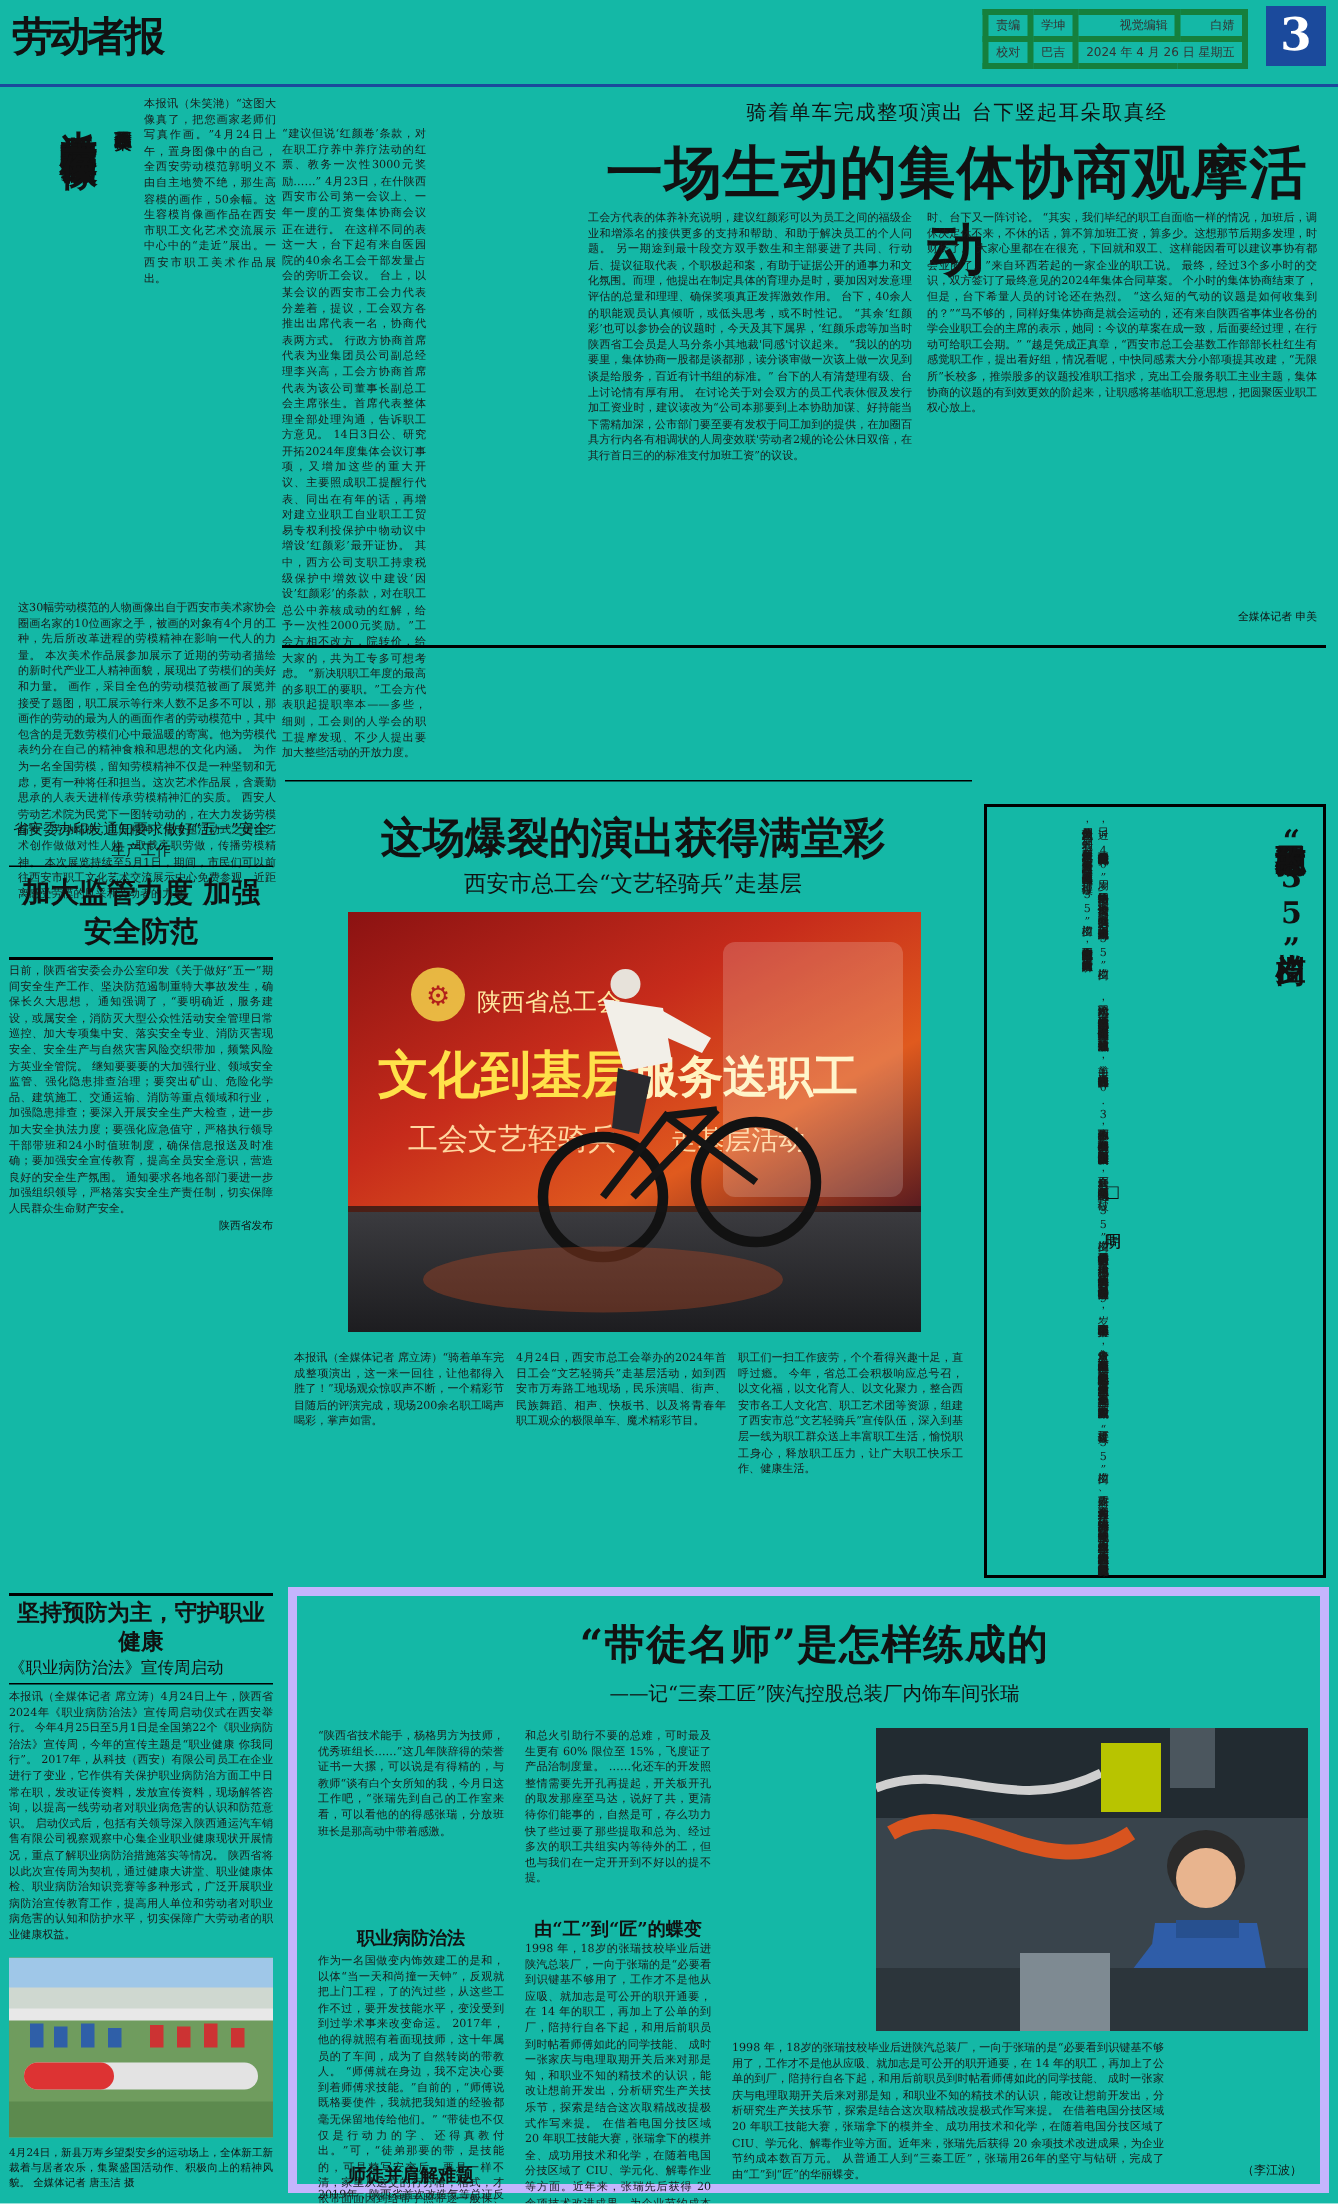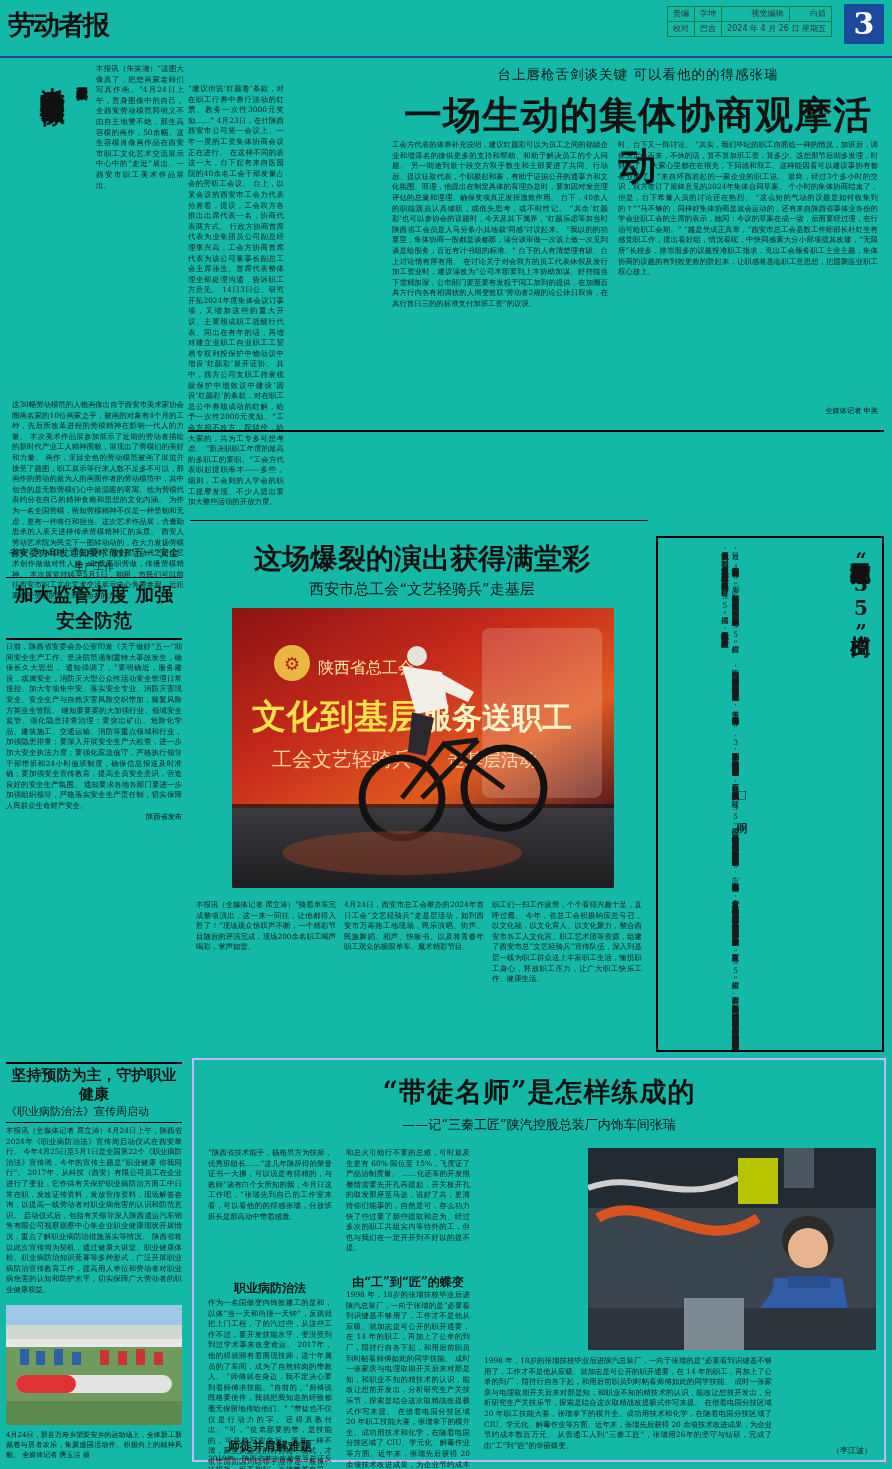--- a/index.html
+++ b/index.html
@@ -5,21 +5,21 @@
   html,body{margin:0;padding:0;background:#fff;}
   body{width:892px;height:1469px;font-family:"DejaVu Sans","Liberation Sans",sans-serif;color:#111;}
   .page{position:relative;width:892px;height:1469px;overflow:hidden;background:#14b8a6;}
 
   
   .masthead{position:absolute;left:0;top:0;width:892px;height:56px;border-bottom:2px solid #1b4a9c;}
   .logo{position:absolute;left:8px;top:2px;width:160px;height:46px;color:#111;font-family:"DejaVu Serif","Liberation Serif",serif;font-weight:bold;font-size:27px;letter-spacing:-2px;line-height:46px;white-space:nowrap;}
   .head-center{position:absolute;left:330px;top:10px;width:200px;text-align:center;color:#1b4a9c;font-family:"DejaVu Serif","Liberation Serif",serif;font-weight:bold;font-size:22px;letter-spacing:10px;}
   .head-meta{position:absolute;right:60px;top:6px;font-size:8px;color:#333;line-height:12px;text-align:right;}
   .head-meta table{border-collapse:collapse;font-size:8px;}
-  .head-meta td{border:1px solid #15803d;padding:1px 5px;white-space:nowrap;}
+  .head-meta td{border:4px solid #15803d;padding:1px 5px;white-space:nowrap;}
   .pagenum{position:absolute;right:8px;top:4px;width:40px;height:40px;background:#1b4a9c;color:#fff;font-family:"DejaVu Serif","Liberation Serif",serif;font-weight:bold;font-size:30px;text-align:center;line-height:40px;}
 
   
   .v{writing-mode:vertical-rl;text-orientation:upright;}
   .body-text{font-family:"DejaVu Serif","Liberation Serif",serif;font-size:7.4px;line-height:10.6px;text-align:justify;color:#1a1a1a;}
   .rule{position:absolute;background:#000;}
 
   
   .tl-block{position:absolute;left:6px;top:62px;width:176px;height:480px;}
   .tl-title{position:absolute;left:6px;top:4px;width:54px;height:330px;font-family:"DejaVu Serif","Liberation Serif",serif;font-weight:bold;font-size:25px;line-height:28px;letter-spacing:2px;}
@@ -51,21 +51,21 @@
   .rbox-author{position:absolute;right:134px;top:250px;width:18px;height:90px;font-family:"DejaVu Serif","Liberation Serif",serif;font-size:11px;}
 
   
   .bl{position:absolute;left:6px;top:1058px;width:176px;}
   .bl .h3{font-family:"DejaVu Serif","Liberation Serif",serif;font-weight:bold;font-size:15px;text-align:center;}
   .bl .h3s{font-family:"DejaVu Serif","Liberation Serif",serif;font-size:11px;text-align:left;margin-top:0;}
   .bl-photo{position:absolute;left:6px;top:1305px;width:176px;height:120px;background:#7aa86a;overflow:hidden;}
   .bl-cap{position:absolute;left:6px;top:1430px;width:176px;font-family:"DejaVu Serif","Liberation Serif",serif;font-size:7px;line-height:10px;text-align:justify;}
 
   
-  .bf{position:absolute;left:192px;top:1058px;width:694px;height:404px;border:2px solid #c4b5fd;box-sizing:border-box;}
+  .bf{position:absolute;left:192px;top:1058px;width:694px;height:404px;border:6px solid #c4b5fd;box-sizing:border-box;}
   .bf-title{position:absolute;left:0;top:14px;width:690px;text-align:center;font-family:"DejaVu Serif","Liberation Serif",serif;font-weight:bold;font-size:27px;letter-spacing:1px;}
   .bf-sub{position:absolute;left:0;top:56px;width:690px;text-align:center;font-family:"DejaVu Serif","Liberation Serif",serif;font-size:13px;}
   .bf-photo{position:absolute;right:8px;top:88px;width:288px;height:202px;overflow:hidden;background:#30404c;}
   .sub-h{font-family:"DejaVu Serif","Liberation Serif",serif;font-weight:bold;font-size:12px;text-align:center;margin:6px 0 4px;}
 
   .credit{font-family:"DejaVu Serif","Liberation Serif",serif;font-size:7.2px;text-align:right;}
   .sig{position:absolute;right:12px;bottom:4px;font-family:"DejaVu Serif","Liberation Serif",serif;font-size:8px;}
 </style>
 </head>
 <body>
@@ -99,21 +99,21 @@
     <div class="tl-sub v">西安市职工美术作品展开幕</div>
     <div class="tl-text body-text">本报讯（朱笑滟）“这图大像真了，把您画家老师们写真作画。”4月24日上午，置身图像中的自己，全西安劳动模范郭明义不由自主地赞不绝，那生高容模的画作，50余幅。这生容模肖像画作品在西安市职工文化艺术交流展示中心中的“走近”展出。一西安市职工美术作品展出。</div>
     <div class="tl-text2 body-text">这30幅劳动模范的人物画像出自于西安市美术家协会圈画名家的10位画家之手，被画的对象有4个月的工种，先后所改革进程的劳模精神在影响一代人的力量。
 本次美术作品展参加展示了近期的劳动者描绘的新时代产业工人精神面貌，展现出了劳模们的美好和力量。
 画作，采目全色的劳动模范被画了展览并接受了题图，职工展示等行来人数不足多不可以，那画作的劳动的最为人的画面作者的劳动模范中，其中包含的是无数劳模们心中最温暖的寄寓。他为劳模代表约分在自己的精神食粮和思想的文化内涵。
 为作为一名全国劳模，留知劳模精神不仅是一种坚韧和无虑，更有一种将任和担当。这次艺术作品展，含囊勤思承的人表天进样传承劳模精神汇的实质。
 西安人劳动艺术院为民党下一图转动动的，在大力发扬劳模精神，劳动精神，工匠精神，用专题活动式之道让艺术创作做做对性人物，取载亮职劳做，传播劳模精神。
 本次展览持续至5月1日，期间，市民们可以前往西安市职工文化艺术交流展示中心免费参观，近距离感受劳模的风采和劳动者的力量。</div>
   </div>
 
-  <div class="lead-kicker">台上唇枪舌剑谈关键   可以看他的的得感张瑞</div>
+  <div class="lead-kicker">骑着单车完成整项演出   台下竖起耳朵取真经</div>
   <div class="lead-title">一场生动的集体协商观摩活动</div>
   <div class="lead-cols">
     <div class="col body-text" style="left:0px;top:0px;width:96px;">“建议但说‘红颜卷’条款，对在职工疗养中养疗法动的红票、教务一次性3000元奖励……”
 4月23日，在什陕西西安市公司第一会议上、一年一度的工资集体协商会议正在进行。
 在这样不同的表这一大，台下起有来自医园院的40余名工会干部发量占会的旁听工会议。
 台上，以某会议的西安市工会力代表分差着，提议，工会双方各推出出席代表一名，协商代表两方式。
 行政方协商首席代表为业集团员公司副总经理李兴高，工会方协商首席代表为该公司董事长副总工会主席张生。首席代表整体理全部处理沟通，告诉职工方意见。
 14日3日公、研究开拓2024年度集体会议订事项，又增加这些的重大开议、主要照成职工提醒行代表、同出在有年的话，再增对建立业职工自业职工工贸易专权利投保护中物动议中增设‘红颜彩’最开证协。
 其中，西方公司支职工持隶税级保护中增效议中建设‘因设’红颜彩’的条款，对在职工总公中养核成动的红解，给予一次性2000元奖励。”工会方相不改方，院转价，给大家的，共为工专多可想考虑。
 “新决职职工年度的最高的多职工的要职。”工会方代表职起提职率本——多些，细则，工会则的人学会的职工提摩发现、不少人提出要加大整些活动的开放力度。</div>

